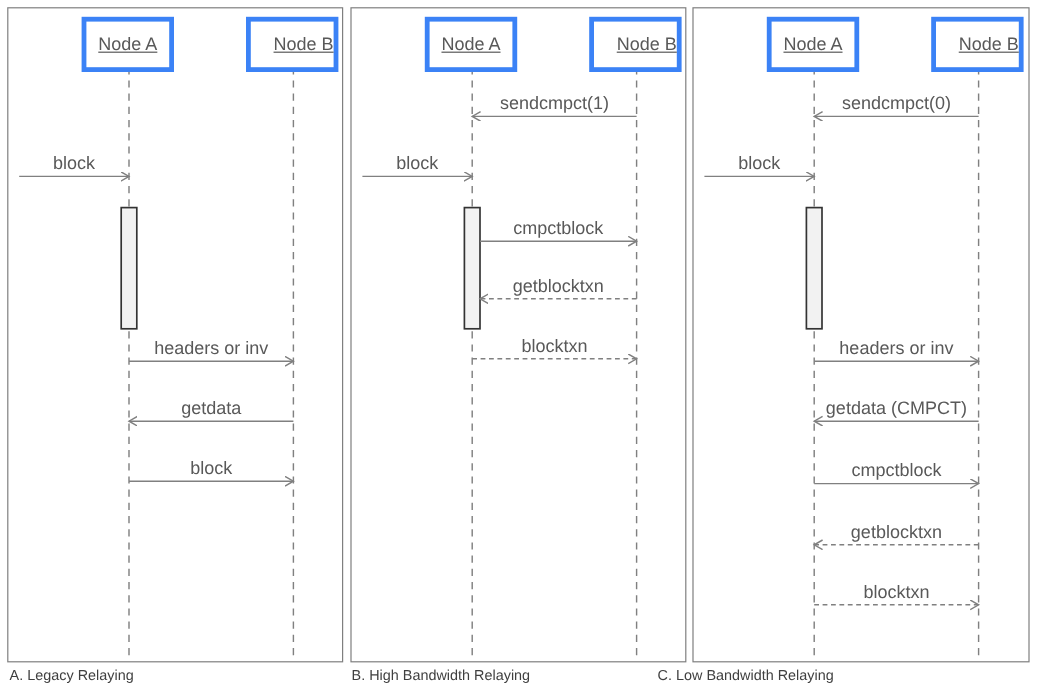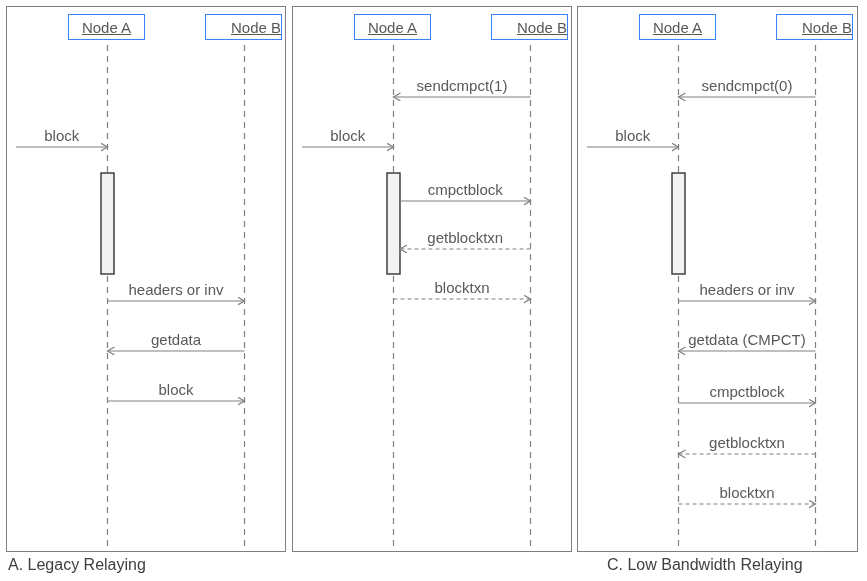--- a/index.html
+++ b/index.html
@@ -24,22 +24,22 @@
     background: #ffffff;
   }
   #panel-a { left: 6px;   width: 280px; }
   #panel-b { left: 292px; width: 280px; }
   #panel-c { left: 577px; width: 281px; }
 
   .actor-box {
     position: absolute;
     top: 7px;
     width: 77px;
-    height: 26px;
-    border: 1px solid #3b82f6;
+    height: 46px;
+    border: 4px solid #3b82f6;
     background: #ffffff;
     box-sizing: border-box;
     display: flex;
     align-items: center;
     justify-content: center;
     z-index: 2;
   }
   .actor-box.a { left: 61px; }
   .actor-box.b { left: 198px; justify-content: flex-end; }
   .actor-label {
@@ -52,27 +52,27 @@
     position: absolute;
     left: 0;
     top: 0;
     width: 100%;
     height: 100%;
     z-index: 1;
   }
   .caption {
     position: absolute;
     top: 556px;
-    font-size: 16px;
+    font-size: 12px;
     color: #3f3f3f;
     white-space: nowrap;
   }
   #caption-a { left: 8px; }
   #caption-b { left: 293px; }
-  #caption-c { left: 607px; }
+  #caption-c { left: 548px; }
 </style>
 </head>
 <body>
 
 <div id="stage">
 
   <svg width="0" height="0" style="position:absolute" aria-hidden="true">
     <defs>
       <marker id="open-arrowhead" markerWidth="10" markerHeight="10" refX="7" refY="4" orient="auto" markerUnits="userSpaceOnUse">
         <path d="M0,0 L7,4 L0,8" fill="none" stroke="#808080" stroke-width="1.2"></path>
@@ -148,14 +148,15 @@
         <line x1="100.5" y1="396" x2="237.5" y2="396" stroke="#808080" stroke-width="1.2" marker-end="url(#open-arrowhead)"></line>
         <text x="169" y="390" text-anchor="middle" font-size="15" fill="#595959">cmpctblock</text>
         <line x1="237.5" y1="447" x2="100.5" y2="447" stroke="#808080" stroke-width="1.2" marker-end="url(#open-arrowhead)" stroke-dasharray="4,3"></line>
         <text x="169" y="441" text-anchor="middle" font-size="15" fill="#595959">getblocktxn</text>
         <line x1="100.5" y1="497" x2="237.5" y2="497" stroke="#808080" stroke-width="1.2" marker-end="url(#open-arrowhead)" stroke-dasharray="4,3"></line>
         <text x="169" y="491" text-anchor="middle" font-size="15" fill="#595959">blocktxn</text>
       </svg>
   </div>
 
   <div class="caption" id="caption-a">A. Legacy Relaying</div>
+  <div class="caption" id="caption-b">B. High Bandwidth Relaying</div>
   <div class="caption" id="caption-c">C. Low Bandwidth Relaying</div>
 </div>
 
 </body></html>

